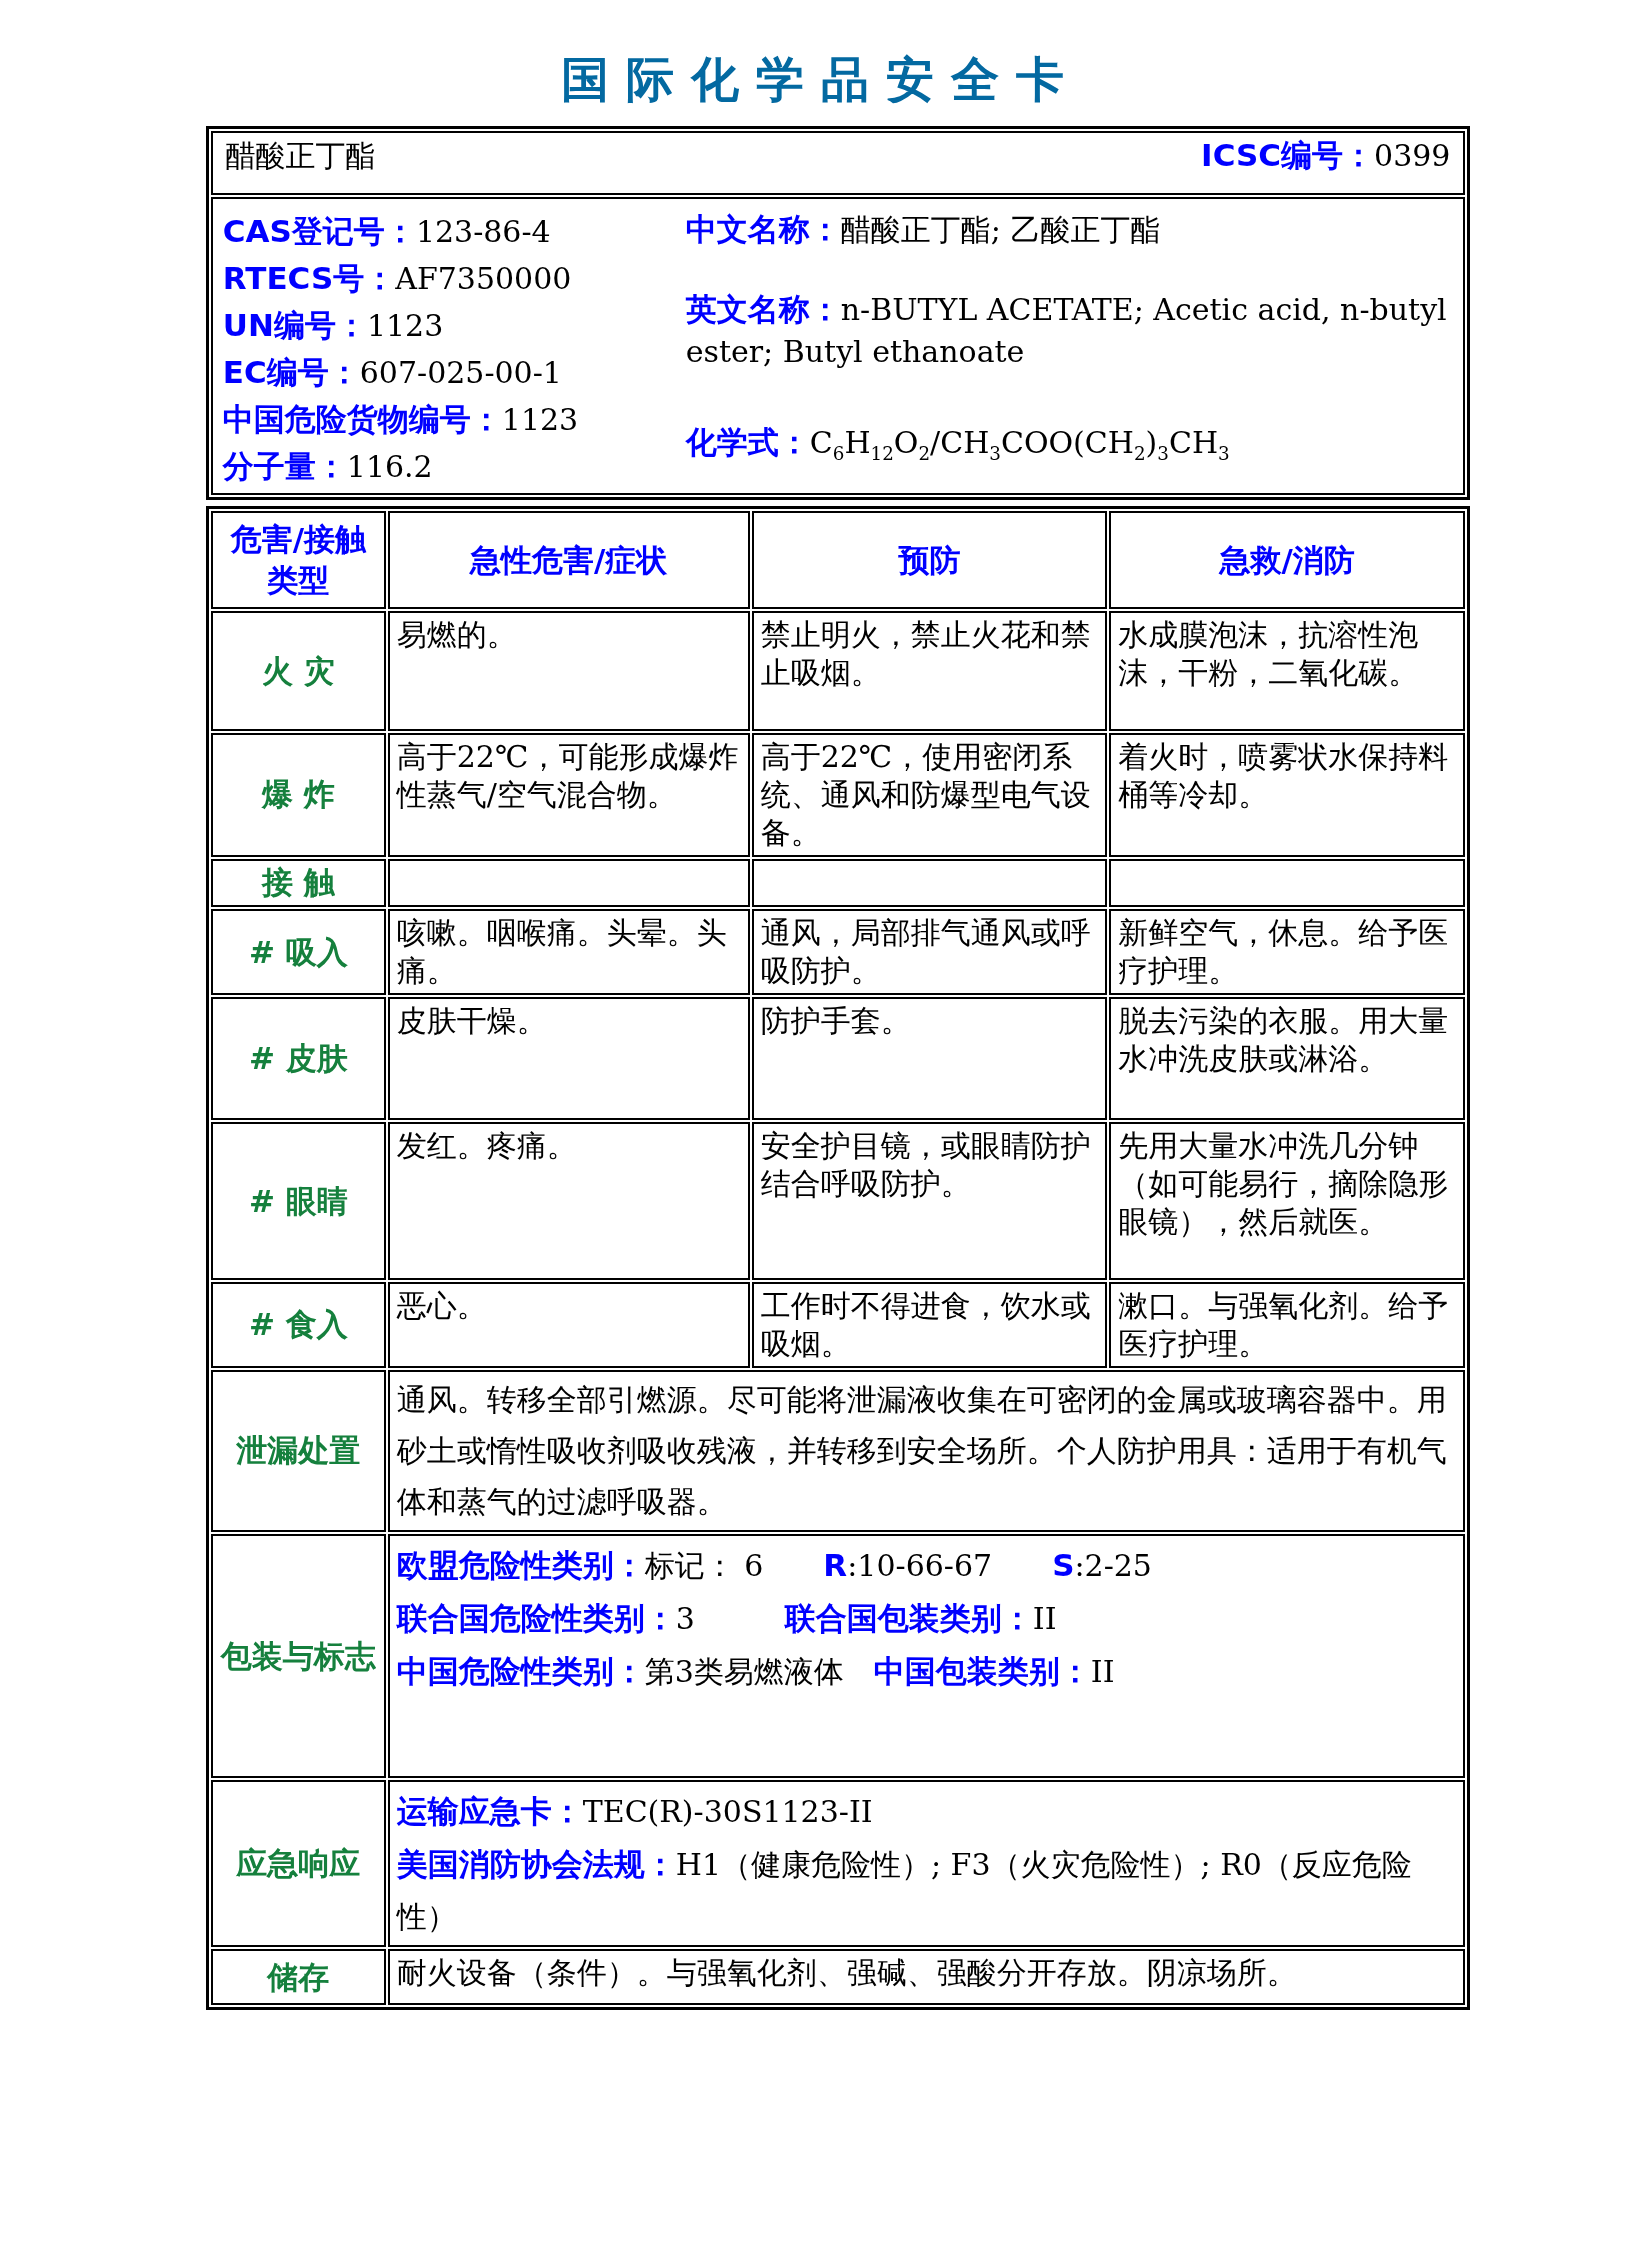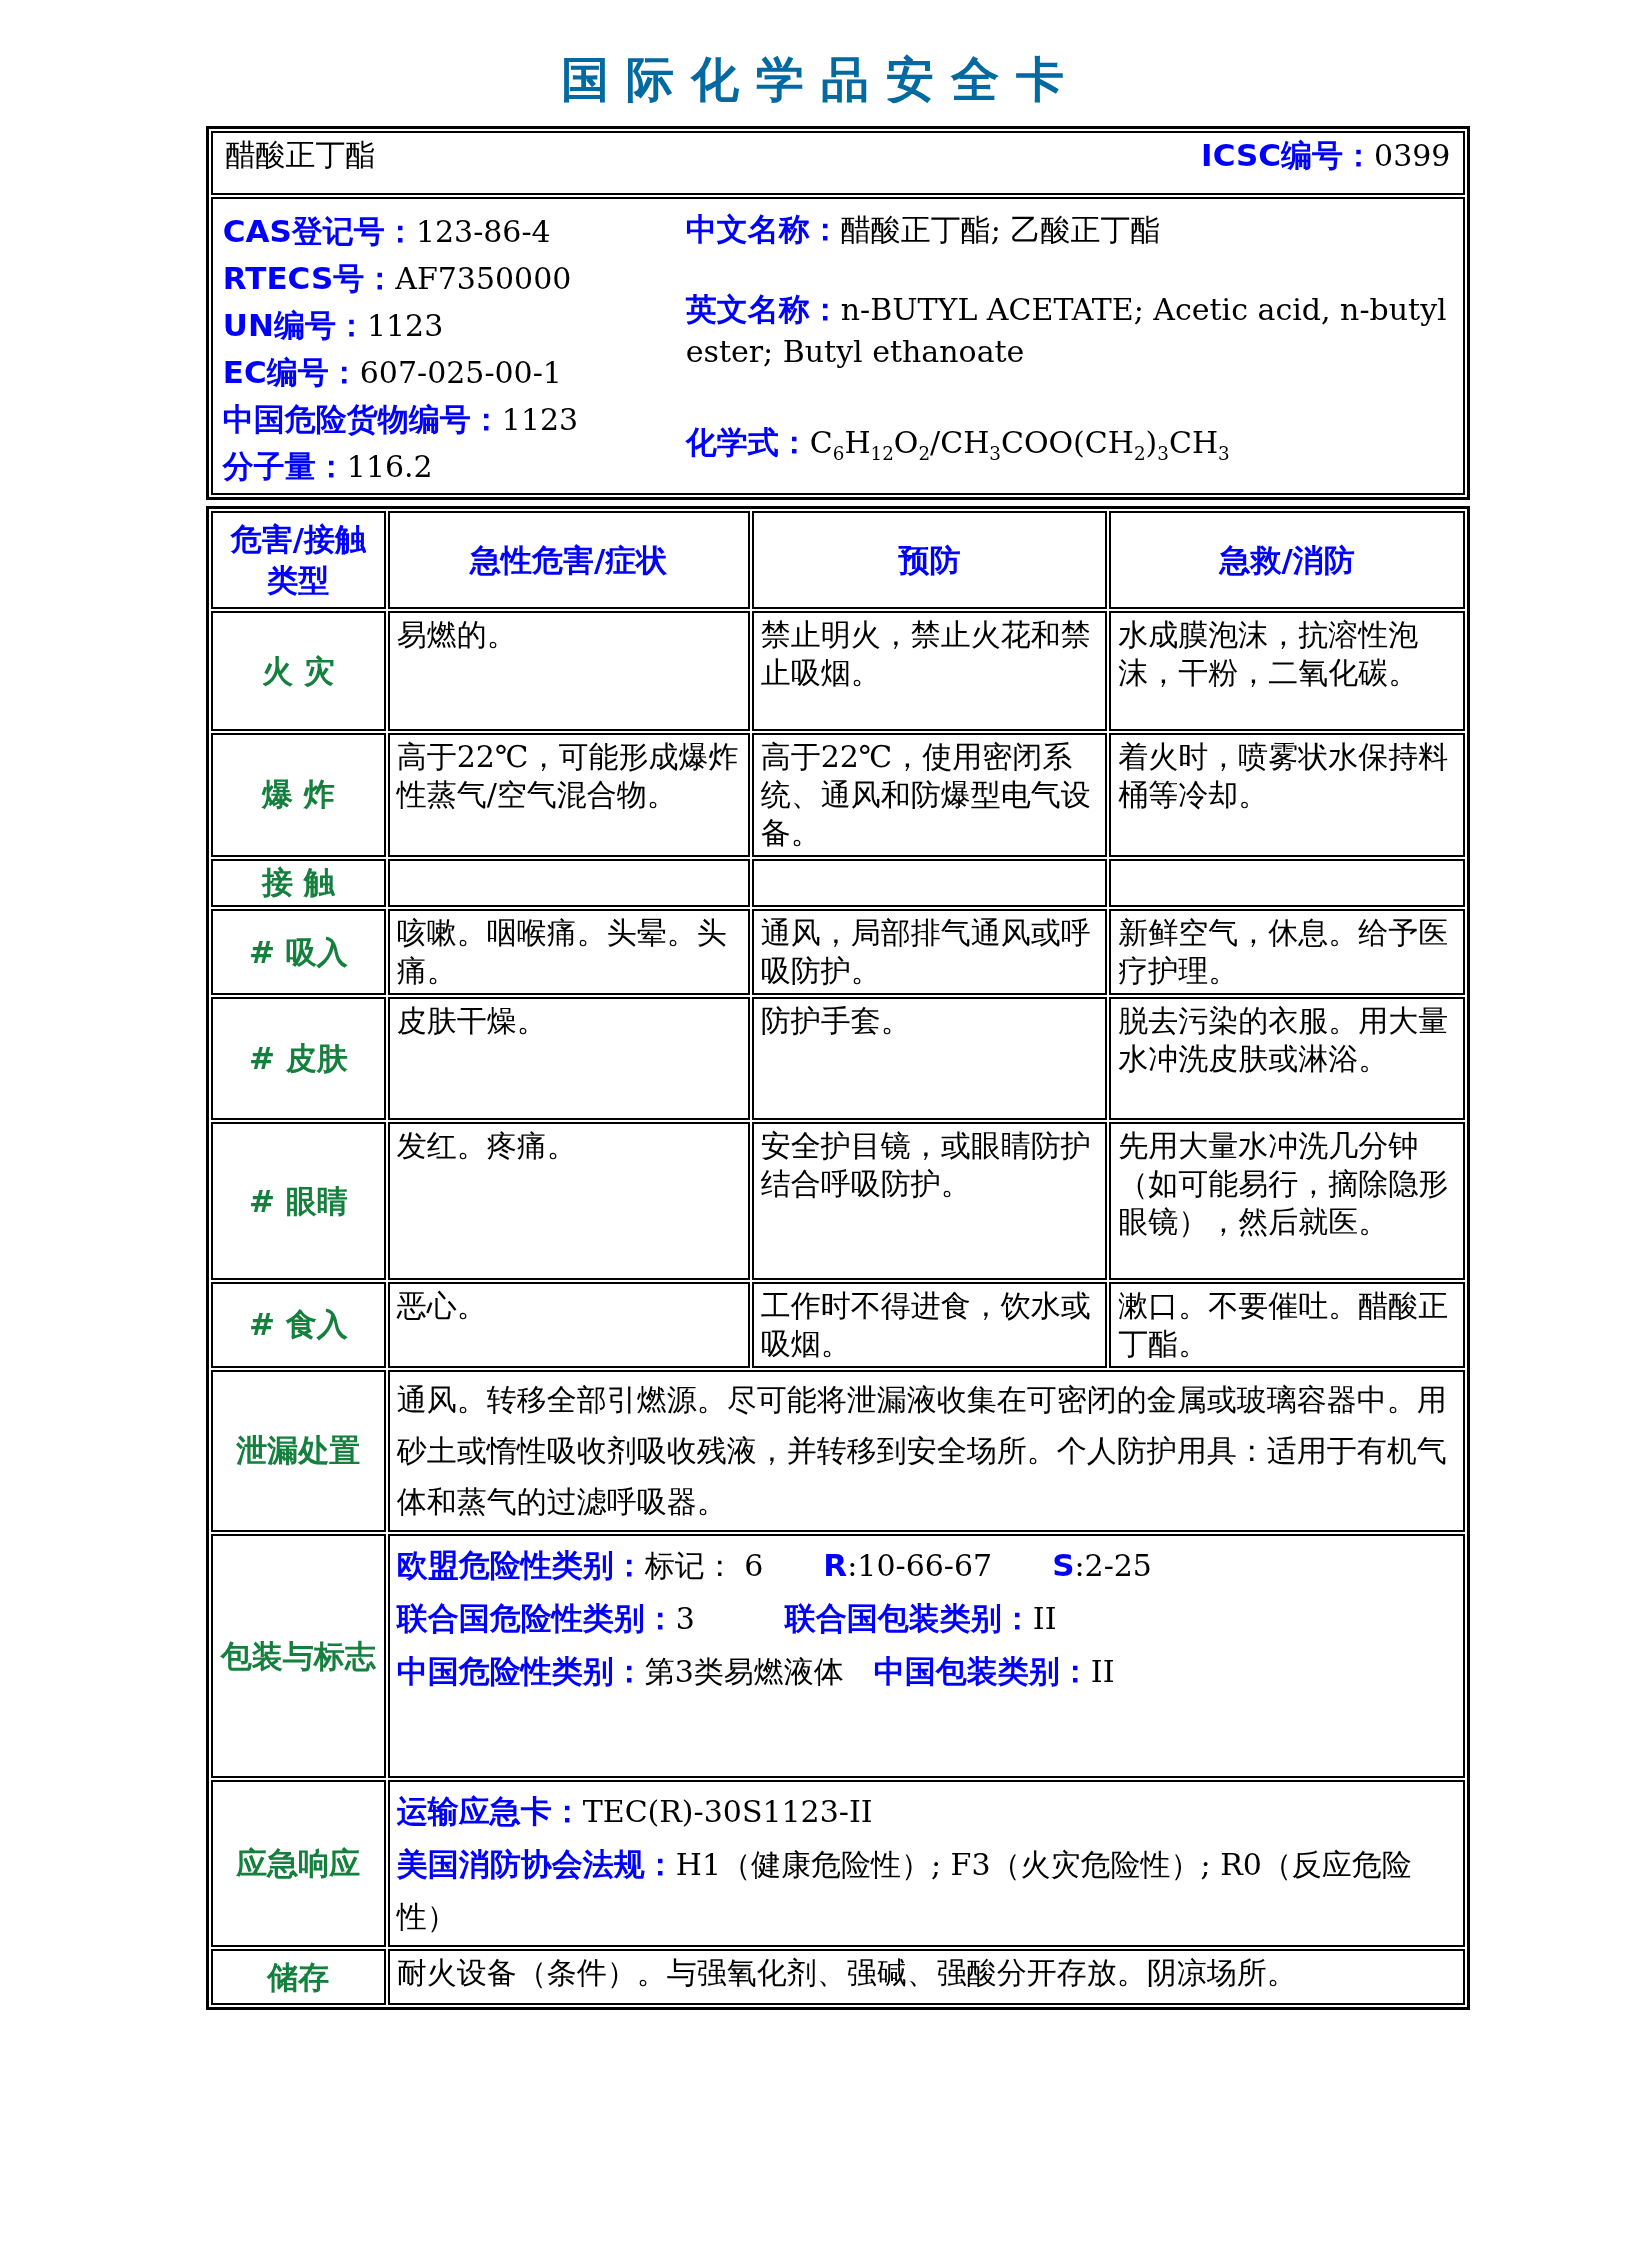--- a/index.html
+++ b/index.html
@@ -47,21 +47,21 @@
     padding: 2.8px 7px;
     line-height: 38px;
   }
   .tbl-gap { height: 6.3px; }
 
   
   .i-head td { height: 55px; vertical-align: middle; }
   .head-flex {
     display: flex;
     justify-content: space-between;
-    align-items: center;
+    align-items: flex-end;
     padding: 0 5.6px;
   }
   .i-info td { height: 266px; }
   .info-flex { display: flex; padding: 5.6px 0 0 2.8px; justify-content: flex-end; }
   .ident-col { width: 444px; flex: 0 0 444px; }
   .ident-row { line-height: 46px; white-space: nowrap; }
   .names-col { flex: 1 1 auto; }
   .name-line { line-height: 42px; margin-left: 19px; }
   .name-line.en { margin-top: 37px; }
   .name-line.formula { margin-top: 48px; }
@@ -217,21 +217,21 @@
         <td class="rowlbl"># 眼睛</td>
         <td class="cell">发红。疼痛。</td>
         <td class="cell">安全护目镜，或眼睛防护结合呼吸防护。</td>
         <td class="cell">先用大量水冲洗几分钟（如可能易行，摘除隐形眼镜），然后就医。</td>
       </tr>
 
       <tr class="r-ing">
         <td class="rowlbl"># 食入</td>
         <td class="cell">恶心。</td>
         <td class="cell">工作时不得进食，饮水或吸烟。</td>
-        <td class="cell">漱口。不要催吐。醋酸正丁酯。</td>
+        <td class="cell">漱口。与强氧化剂。给予医疗护理。</td>
       </tr>
 
       <tr class="r-spill">
         <td class="rowlbl">泄漏处置</td>
         <td class="cell wide" colspan="3">通风。转移全部引燃源。尽可能将泄漏液收集在可密闭的金属或玻璃容器中。用砂土或惰性吸收剂吸收残液，并转移到安全场所。个人防护用具：适用于有机气体和蒸气的过滤呼吸器。</td>
       </tr>
 
       <tr class="r-pack">
         <td class="rowlbl">包装与标志</td>
         <td class="cell" colspan="3">

